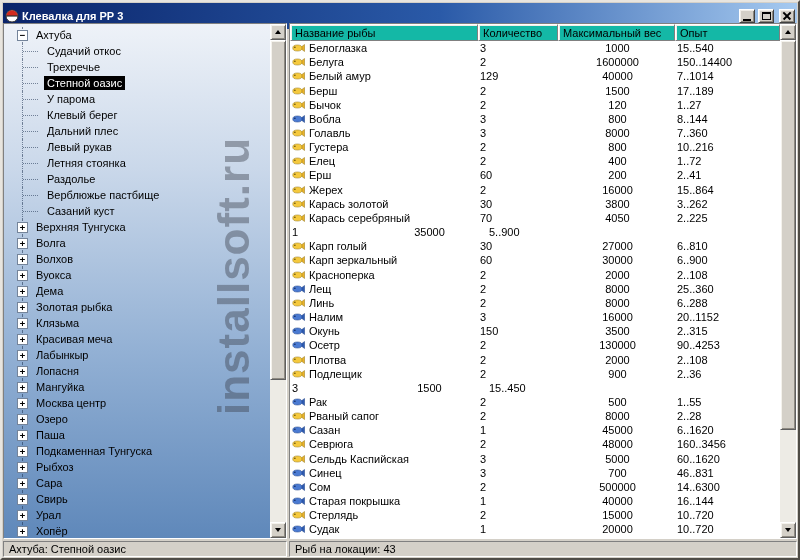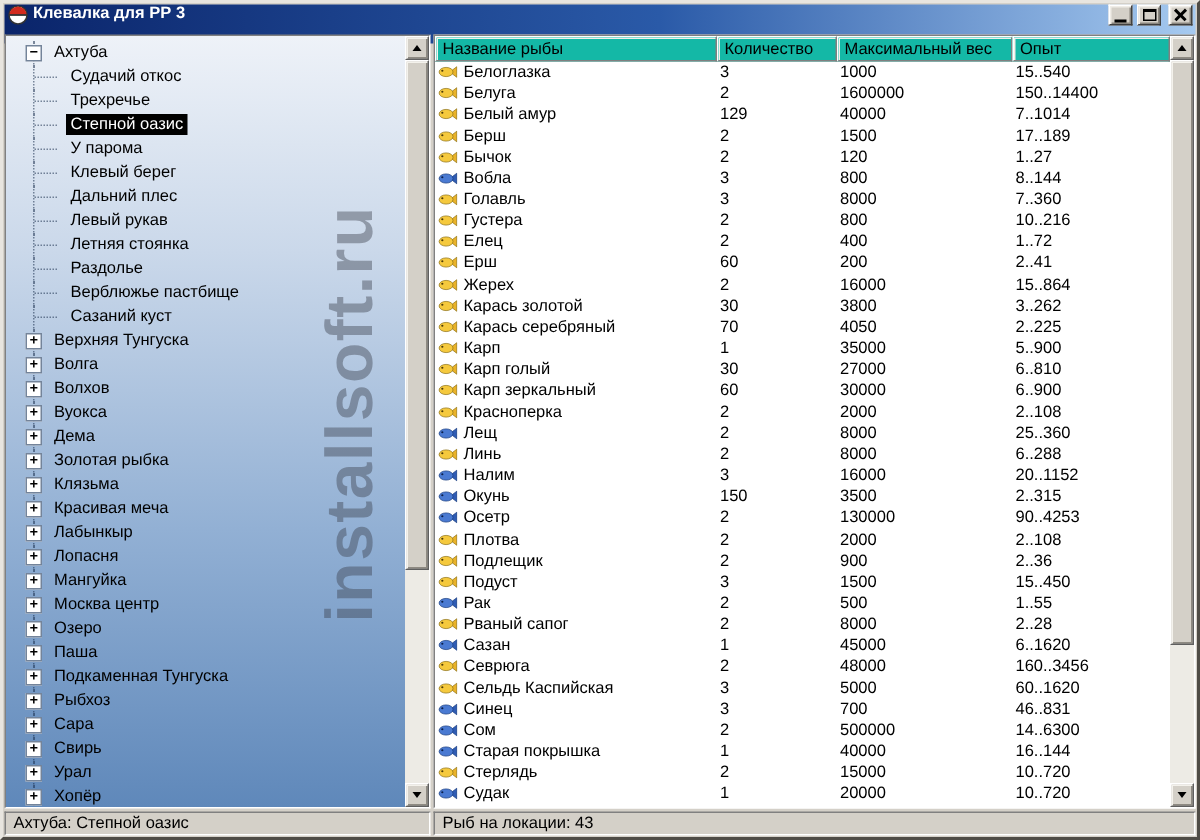--- a/index.html
+++ b/index.html
@@ -10,21 +10,21 @@
     background:#d4d0c8;
   }
   .window {
     position:absolute; inset:0; background:#d4d0c8;
     border:2px solid; border-color:#e8e5df #4f4c46 #4f4c46 #e8e5df;
   }
   
   .titlebar {
     position:absolute; left:1px; right:1px; top:1px; height:26px;
     background:linear-gradient(90deg,#0a246a 0%,#2a5aa8 55%,#a6caf0 100%);
-    display:flex; padding:0 2px; gap:3px;
+    display:flex; align-items:center; padding:0 2px; gap:3px;
   }
   .title-text { color:#fff; font-weight:bold; flex:1; white-space:nowrap; overflow:hidden; }
   .tbtn {
     width:16px; height:14px; background:#d4d0c8; flex:0 0 auto;
     border:1px solid; border-color:#ffffff #404040 #404040 #ffffff;
     box-shadow:inset 1px 1px 0 #f0ede7, inset -1px -1px 0 #8a867e;
     display:flex; align-items:center; justify-content:center;
   }
   .tbtn.close { margin-left:2px; }
   .glyph-min { width:8px; height:2px; background:#000; margin-top:7px; }
@@ -86,21 +86,21 @@
     border:1px solid; border-color:#ffffff #808080 #808080 #ffffff;
     box-shadow:inset 1px 1px 0 #f1efe9;
     display:flex; align-items:center; overflow:hidden; white-space:nowrap;
   }
   .col-name { width:188px; } .col-qty { width:80px; } .col-weight { width:117px;text-align:center; } .col-exp { flex:1; }
   .list-rows { position:absolute; left:0; top:17px; right:16px; bottom:0; overflow:hidden; }
   .lrow { height:14.17px; display:flex; align-items:center; color:#000; }
   .cell { height:100%; display:flex; align-items:center; overflow:hidden; white-space:nowrap; }
   .cell.name { width:188px; padding-left:2px; gap:3px; }
   .cell.qty { width:80px; padding-left:2px; }
-  .cell.weight { width:117px; padding-left:2px; }
+  .cell.weight { width:117px; padding-left:2px;justify-content:center; }
   .cell.exp { flex:1; padding-left:2px; }
   .fishwrap { display:flex; width:14px; flex:0 0 auto; }
   .icon-yellow .f-body { fill:#f5c93d; stroke:#8a6d12; stroke-width:0.5; }
   .icon-yellow .f-tail { fill:#eab32a; stroke:#8a6d12; stroke-width:0.5; }
   .icon-yellow .f-eye  { fill:#4d3b06; }
   .icon-blue .f-body { fill:#4a7ad2; stroke:#16397c; stroke-width:0.5; }
   .icon-blue .f-tail { fill:#2f5cb4; stroke:#16397c; stroke-width:0.5; }
   .icon-blue .f-eye  { fill:#0a1e4a; }
   
   .statusbar {
@@ -563,30 +563,20 @@
             <span>70</span>
           </div>
           <div class="cell weight">
             <span>4050</span>
           </div>
           <div class="cell exp">
             <span>2..225</span>
           </div>
         </div>
         <div class="lrow">
-          <div class="cell name">
-            <span class="fishwrap icon-yellow">
-              <svg width="13" height="10" viewBox="0 0 14 10">
-                <polygon class="f-tail" points="13.5,1.2 13.5,8.8 8.5,5"></polygon>
-                <ellipse class="f-body" cx="5.8" cy="5" rx="5" ry="3.3"></ellipse>
-                <circle class="f-eye" cx="3.1" cy="4.1" r="0.8"></circle>
-              </svg>
-            </span>
-            <span>Карп</span>
-          </div>
           <div class="cell qty">
             <span>1</span>
           </div>
           <div class="cell weight">
             <span>35000</span>
           </div>
           <div class="cell exp">
             <span>5..900</span>
           </div>
         </div>
@@ -794,30 +784,20 @@
             <span>2</span>
           </div>
           <div class="cell weight">
             <span>900</span>
           </div>
           <div class="cell exp">
             <span>2..36</span>
           </div>
         </div>
         <div class="lrow">
-          <div class="cell name">
-            <span class="fishwrap icon-yellow">
-              <svg width="13" height="10" viewBox="0 0 14 10">
-                <polygon class="f-tail" points="13.5,1.2 13.5,8.8 8.5,5"></polygon>
-                <ellipse class="f-body" cx="5.8" cy="5" rx="5" ry="3.3"></ellipse>
-                <circle class="f-eye" cx="3.1" cy="4.1" r="0.8"></circle>
-              </svg>
-            </span>
-            <span>Подуст</span>
-          </div>
           <div class="cell qty">
             <span>3</span>
           </div>
           <div class="cell weight">
             <span>1500</span>
           </div>
           <div class="cell exp">
             <span>15..450</span>
           </div>
         </div>

